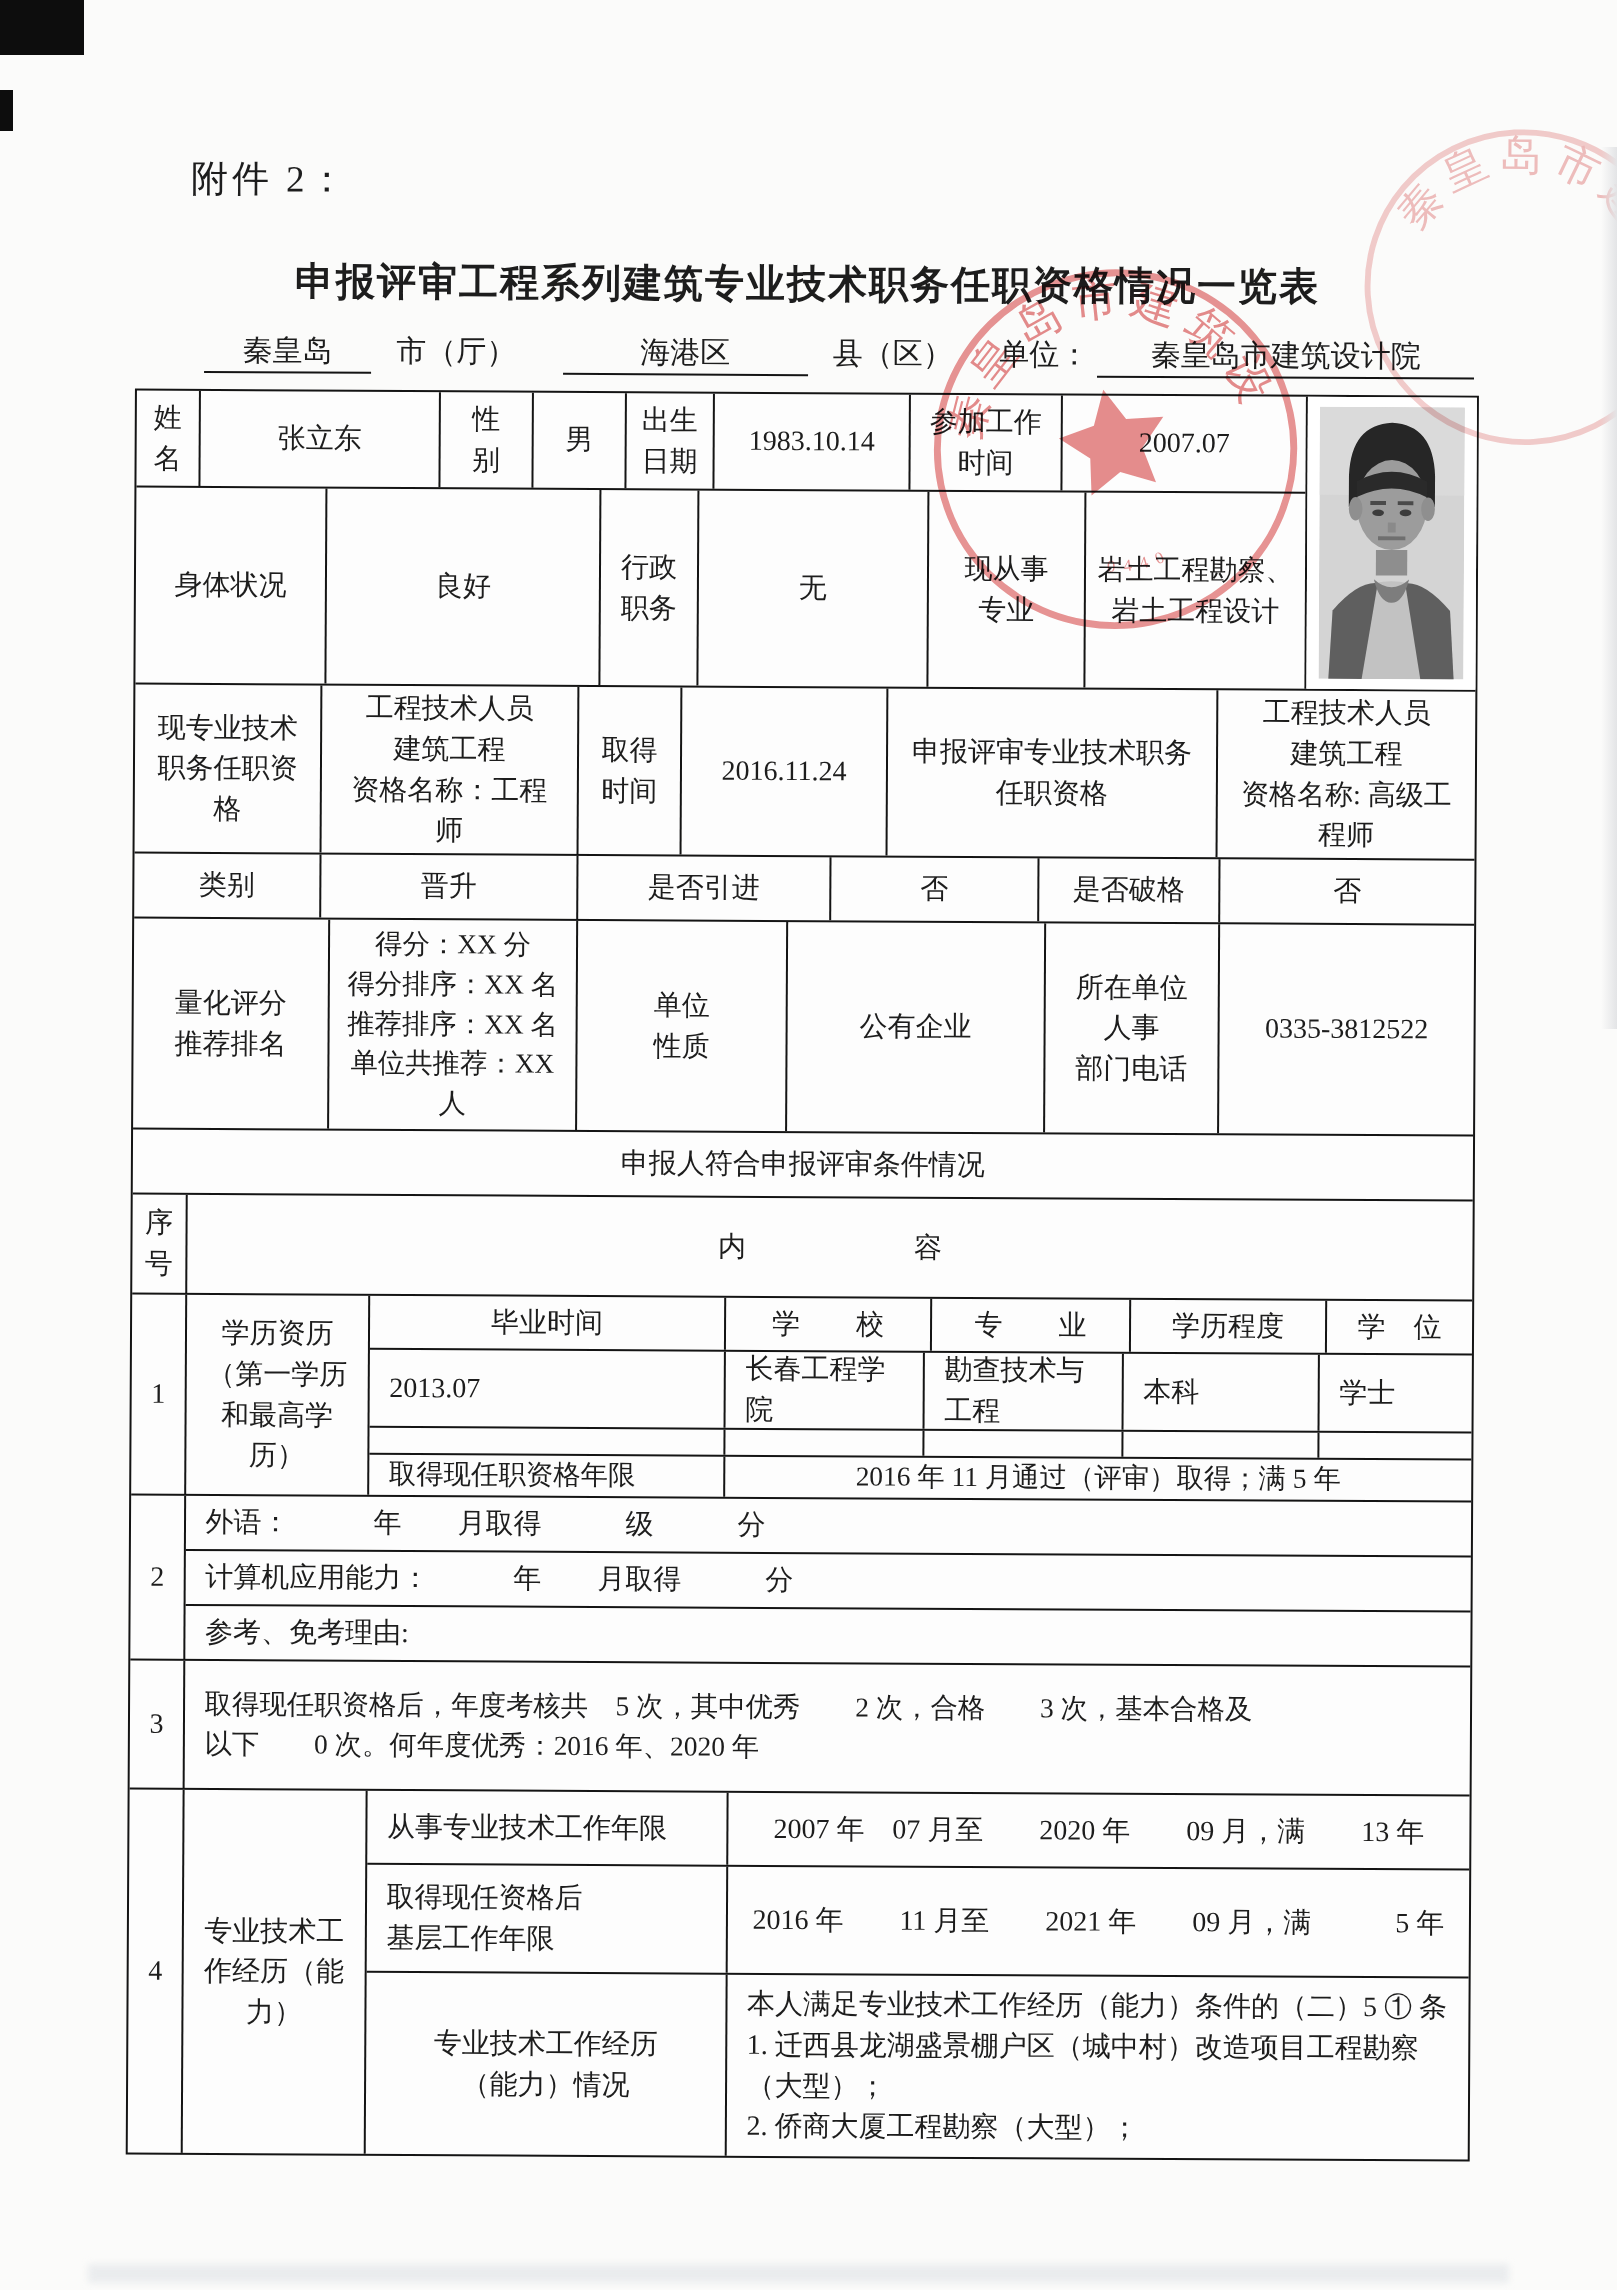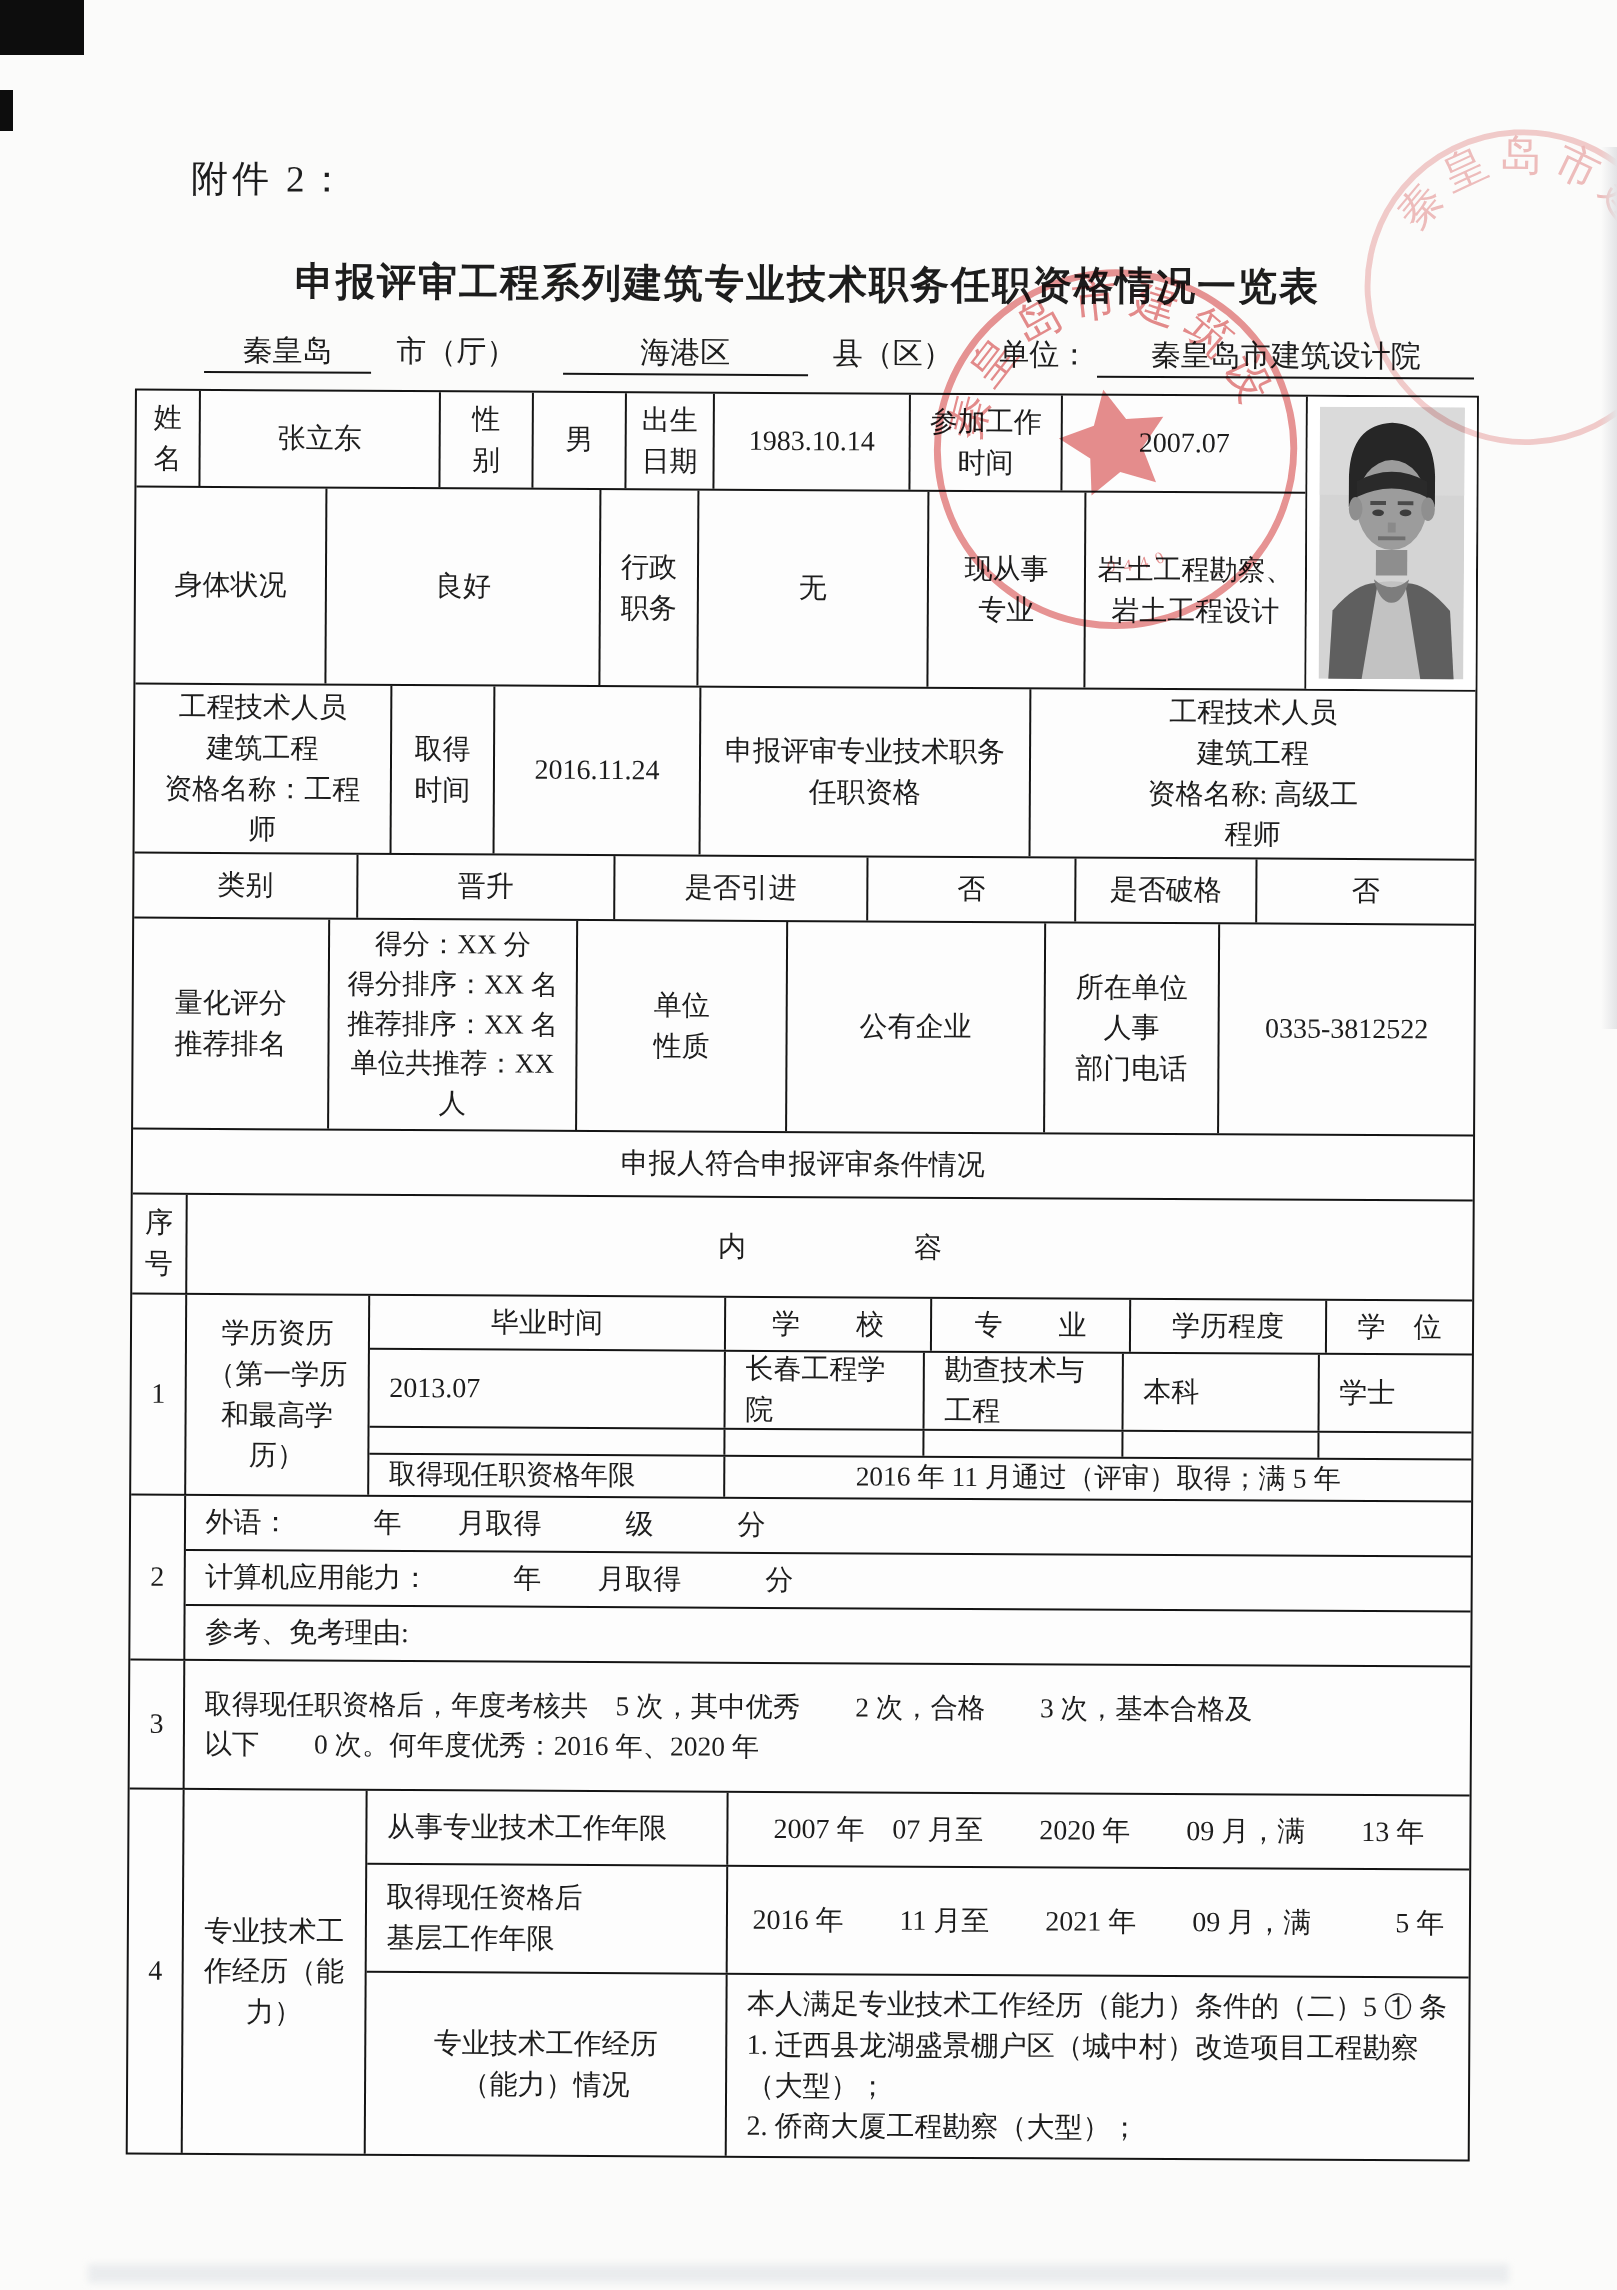--- a/index.html
+++ b/index.html
@@ -114,37 +114,40 @@
           <rect x="58" y="146" width="32" height="26" fill="#8e8e8e"></rect>
           <path d="M10,278 L14,208 Q40,178 74,178 Q108,178 134,208 L138,278 Z" fill="#c2c2c2"></path>
           <path d="M14,208 Q40,178 60,180 L44,278 L10,278 Z" fill="#5f5f5f"></path>
           <path d="M134,208 Q108,178 88,180 L104,278 L138,278 Z" fill="#5f5f5f"></path>
           <path d="M56,176 Q74,192 92,176 Q86,200 74,200 Q62,200 56,176 Z" fill="#7d7d7d"></path>
         </svg>
       </div>
     </div>
 
     <div class="row" style="height:169px">
+      <div class="c" style="width:187px">现专业技术
+职务任职资
+格</div>
       <div class="c" style="width:257px">工程技术人员
 建筑工程
 资格名称：工程
 师</div>
       <div class="c" style="width:103px">取得
 时间</div>
       <div class="c" style="width:206px">2016.11.24</div>
       <div class="c" style="width:330px">申报评审专业技术职务
 任职资格</div>
       <div class="c">工程技术人员
 建筑工程
 资格名称: 高级工
 程师</div>
     </div>
 
     <div class="row" style="height:65px">
-      <div class="c" style="width:224px">类别</div>
+      <div class="c" style="width:187px">类别</div>
       <div class="c" style="width:257px">晋升</div>
       <div class="c" style="width:253px">是否引进</div>
       <div class="c" style="width:208px">否</div>
       <div class="c" style="width:181px">是否破格</div>
       <div class="c">否</div>
     </div>
 
     <div class="row" style="height:211px">
       <div class="c" style="width:196px">量化评分
 推荐排名</div>

